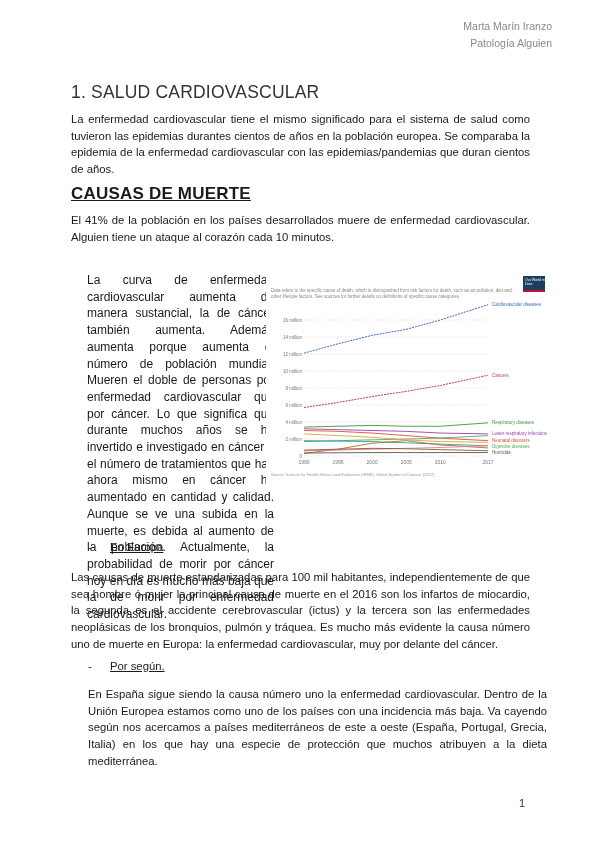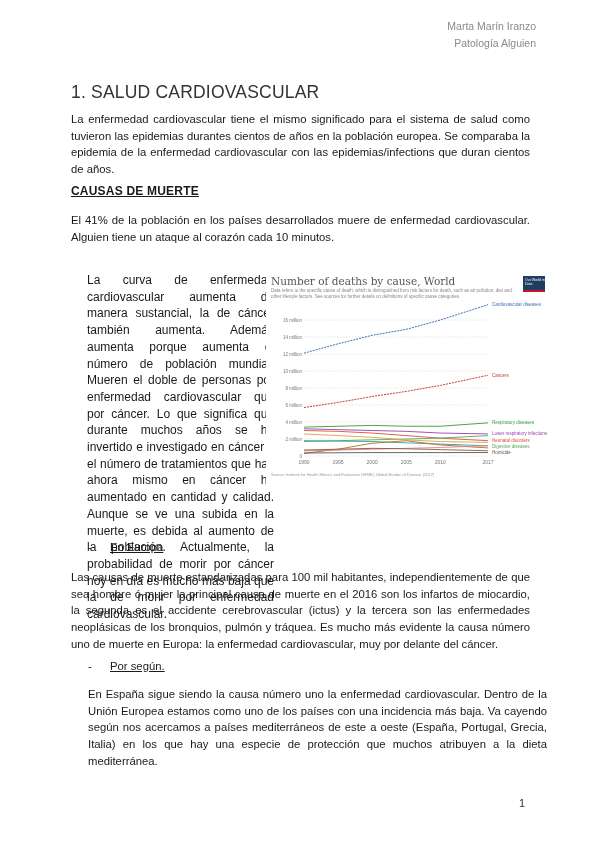--- a/index.html
+++ b/index.html
@@ -1,24 +1,24 @@
 <!DOCTYPE html>
 <html><head>
 <meta charset="utf-8">
 <style>
   html, body { margin:0; padding:0; background:#ffffff; }
   body { width:600px; height:848px; position:relative; overflow:hidden;
          font-family:"Liberation Sans", sans-serif; color:#1a1a1a; }
-  .header { position:absolute; right:64px; top:18px; text-align:right;
+  .header { position:absolute; right:48px; top:18px; text-align:right;
             font-size:10.5px; line-height:17px; color:#8a8a8a; }
   .title { position:absolute; left:71px; top:82px; font-size:17.5px;
            color:#333; letter-spacing:0.2px; font-weight:normal; margin:0; }
   .para { position:absolute; left:71px; width:459px; font-size:11.3px;
           line-height:16.7px; text-align:justify; margin:0; color:#1a1a1a; }
-  .section-heading { position:absolute; left:71px; top:184px; font-size:12px;
+  .section-heading { position:absolute; left:71px; top:184px; font-size:17px;
           font-weight:bold; text-decoration:underline; margin:0; letter-spacing:0.2px; }
   .col-text { position:absolute; left:71px; top:256px; width:187px; font-size:12px;
           line-height:16.7px; text-align:justify; margin:16px; }
   .bullet { position:absolute; left:88px; font-size:11.3px; margin:0; }
   .bullet .dash { display:inline-block; width:22px; }
   .bullet .label { text-decoration:underline; }
   .chart-box { position:absolute; left:266px; top:272px; width:282px; height:215px;
           background:#fff; }
   .chart-title { position:absolute; left:5px; top:3px; font-family:"DejaVu Serif", serif;
           font-size:10.5px; color:#555; white-space:nowrap; }
@@ -35,30 +35,29 @@
 </head>
 <body>
 
 <div class="header">
   <div>Marta Marín Iranzo</div>
   <div>Patología Alguien</div>
 </div>
 
 <h1 class="title">1. SALUD CARDIOVASCULAR</h1>
 
-<p class="para" style="top:111px;">La enfermedad cardiovascular tiene el mismo significado para el sistema de salud como tuvieron las epidemias durantes cientos de años en la población europea. Se comparaba la epidemia de la enfermedad cardiovascular con las epidemias/infections que duran cientos de años.</p>
+<p class="para" style="top:111px;">La enfermedad cardiovascular tiene el mismo significado para el sistema de salud como tuvieron las epidemias durantes cientos de años en la población europea. Se comparaba la epidemia de la enfermedad cardiovascular con las epidemias/pandemias que duran cientos de años.</p>
 
 <h2 class="section-heading">CAUSAS DE MUERTE</h2>
 
 <p class="para" style="top:212px;">El 41% de la población en los países desarrollados muere de enfermedad cardiovascular. Alguien tiene un ataque al corazón cada 10 minutos.</p>
 
 <p class="col-text">La curva de enfermedad cardiovascular aumenta de manera sustancial, la de cáncer también aumenta. Además aumenta porque aumenta el número de población mundial. Mueren el doble de personas por enfermedad cardiovascular que por cáncer. Lo que significa que durante muchos años se ha invertido e investigado en cáncer y el número de tratamientos que hay ahora mismo en cáncer ha aumentado en cantidad y calidad. Aunque se ve una subida en la muerte, es debida al aumento de la población. Actualmente, la probabilidad de morir por cáncer hoy en día es mucho más baja que la de morir por enfermedad cardiovascular.</p>
 
 <div class="chart-box">
-  <div class="chart-title">Number of deaths by cause, World</div>
   <div class="chart-sub">Data refers to the specific cause of death, which is distinguished from risk factors for death, such as air pollution, diet and other lifestyle factors. See sources for further details on definitions of specific cause categories.</div>
   <div class="owid-logo">
       <span>Our World in Data</span>
     </div>
   <svg id="chart-svg" width="282" height="200" style="position:absolute;left:0;top:0;">
       <line x1="38" x2="222" y1="184" y2="184" stroke="#cccccc" stroke-width="0.5" stroke-dasharray="1.5,1.5"></line>
       <text x="36" y="185.5" font-size="4.5" fill="#777" text-anchor="end">0</text>
       <line x1="38" x2="222" y1="167" y2="167" stroke="#cccccc" stroke-width="0.5" stroke-dasharray="1.5,1.5"></line>
       <text x="36" y="168.5" font-size="4.5" fill="#777" text-anchor="end">2 million</text>
       <line x1="38" x2="222" y1="150" y2="150" stroke="#cccccc" stroke-width="0.5" stroke-dasharray="1.5,1.5"></line>

